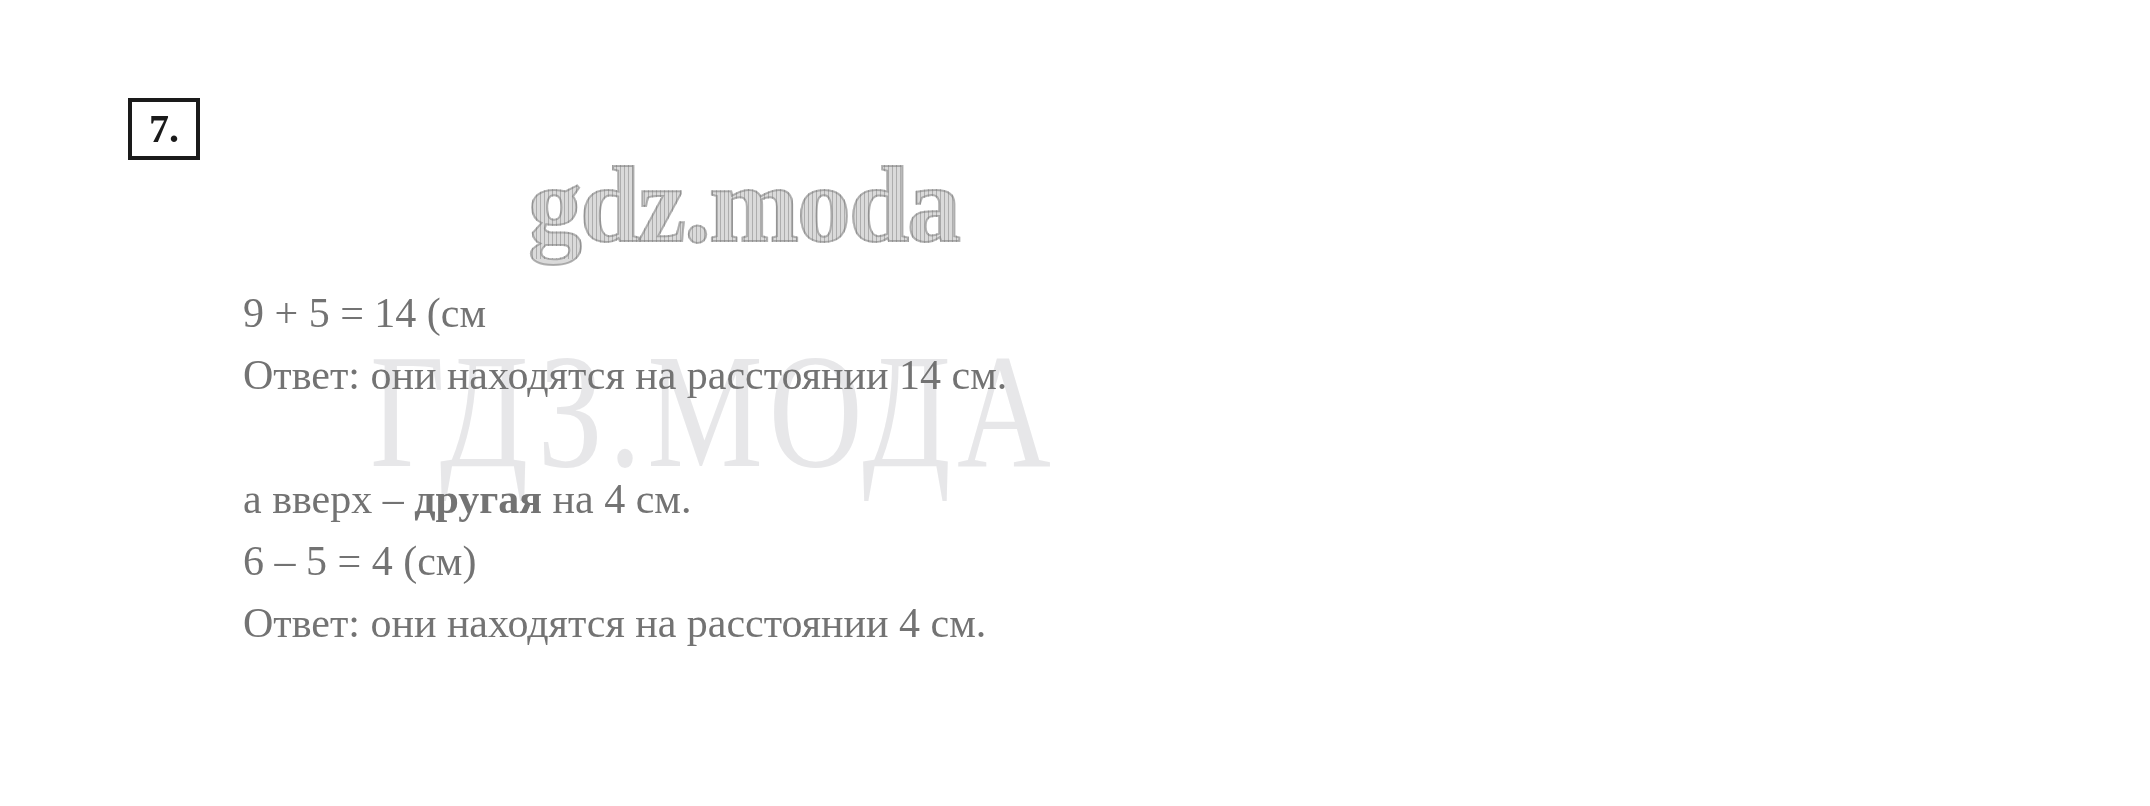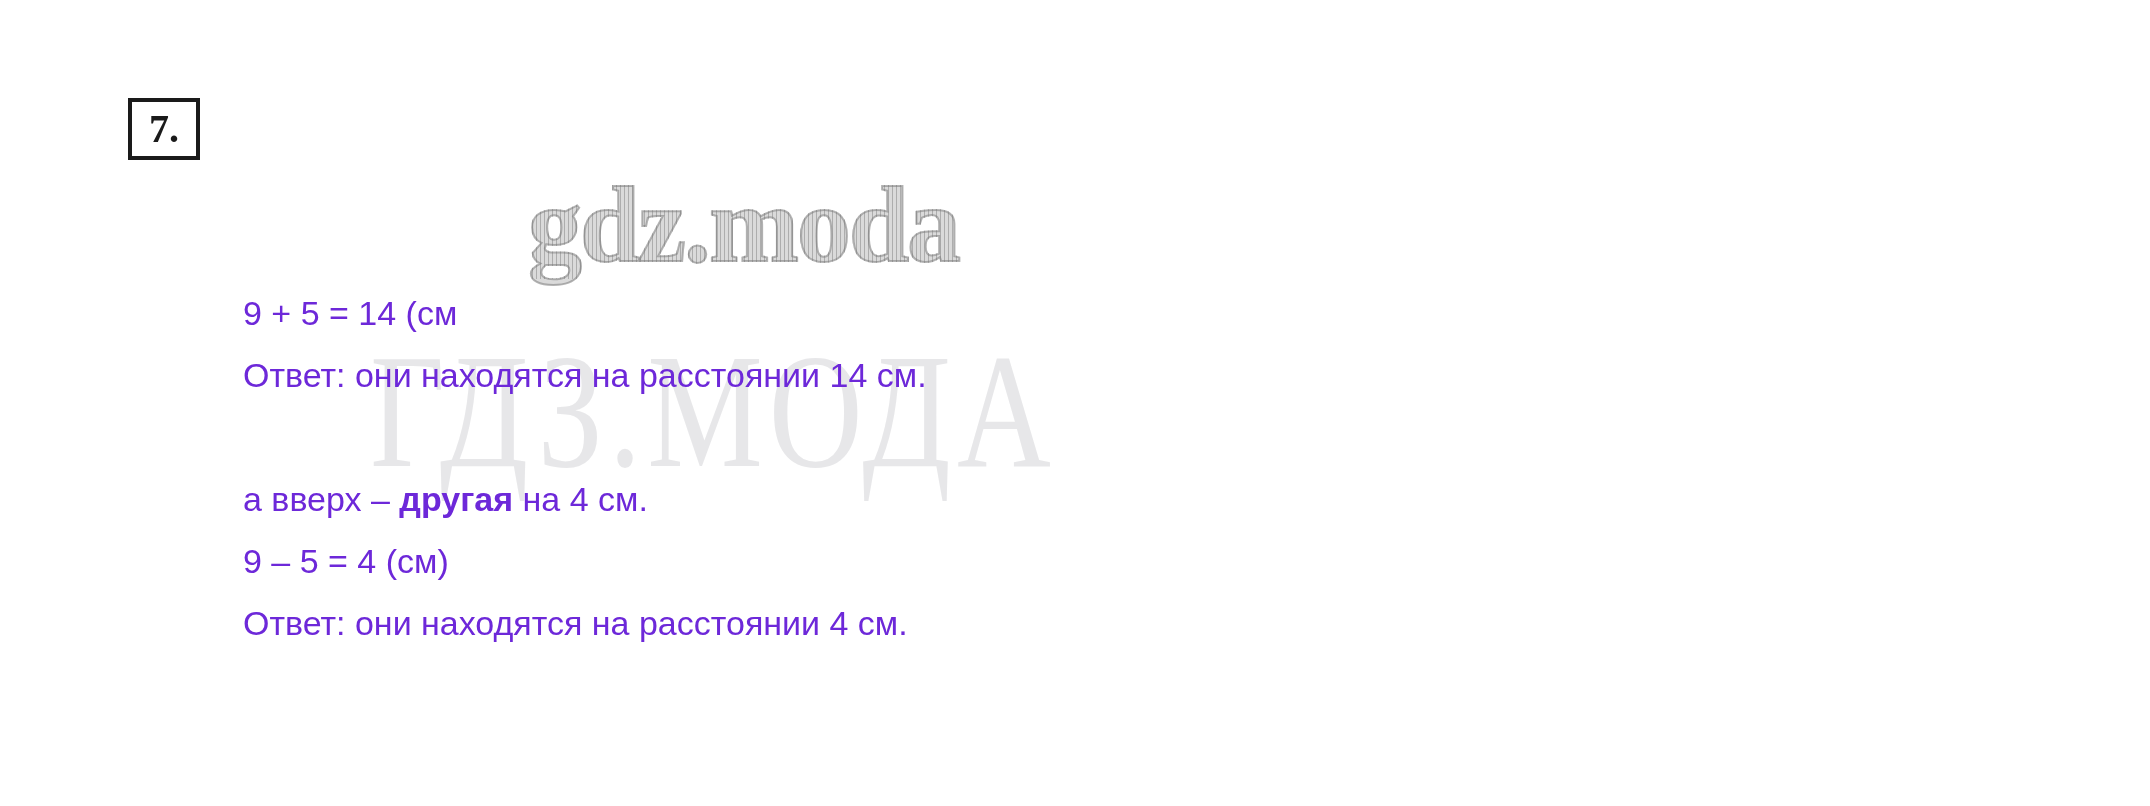--- a/index.html
+++ b/index.html
@@ -39,21 +39,21 @@
     font-family: "Liberation Serif", serif;
     letter-spacing: 0px;
     line-height: 1;
     background: #ffffff;
   }
 
   
   .watermark-logo {
     position: absolute;
     left: 528px;
-    top: 171px;
+    top: 151px;
     font-family: "Liberation Serif", serif;
     font-size: 108px;
     font-weight: 700;
     color: transparent;
     -webkit-text-stroke: 2px rgba(120,120,120,0.55);
     text-shadow: 0 0 1px rgba(150,150,150,0.35);
     letter-spacing: -2px;
     line-height: 1;
     user-select: none;
     pointer-events: none;
@@ -86,24 +86,24 @@
   }
 
   
   .solution {
     position: absolute;
     left: 243px;
     top: 282px;
     width: 1500px;
   }
   .line {
-    font-family: Liberation Sans, sans-serif;
-    font-size: 34px;
+    font-family: Liberation Serif, serif;
+    font-size: 42px;
     line-height: 62px;
-    color: #6d28d9;
+    color: #737373;
     white-space: pre;
   }
   .line.spacer {
     height: 62px;
   }
   .bold {
     font-weight: 700;
   }
 </style>
 </head>
@@ -117,17 +117,17 @@
 
   <div class="watermark-ghost">ГДЗ.МОДА</div>
 
   <div class="watermark-logo">gdz.moda</div>
 
   <div class="solution">
     <div class="line">9 + 5 = 14 (см</div>
     <div class="line">Ответ: они находятся на расстоянии 14 см.</div>
     <div class="line spacer"></div>
     <div class="line"><span>а вверх – </span><span class="bold">другая</span><span> на 4 см.</span></div>
-    <div class="line">9 – 5 = 4 (см)</div>
+    <div class="line">6 – 5 = 4 (см)</div>
     <div class="line">Ответ: они находятся на расстоянии 4 см.</div>
   </div>
 
 </div>
 
 </body></html>

